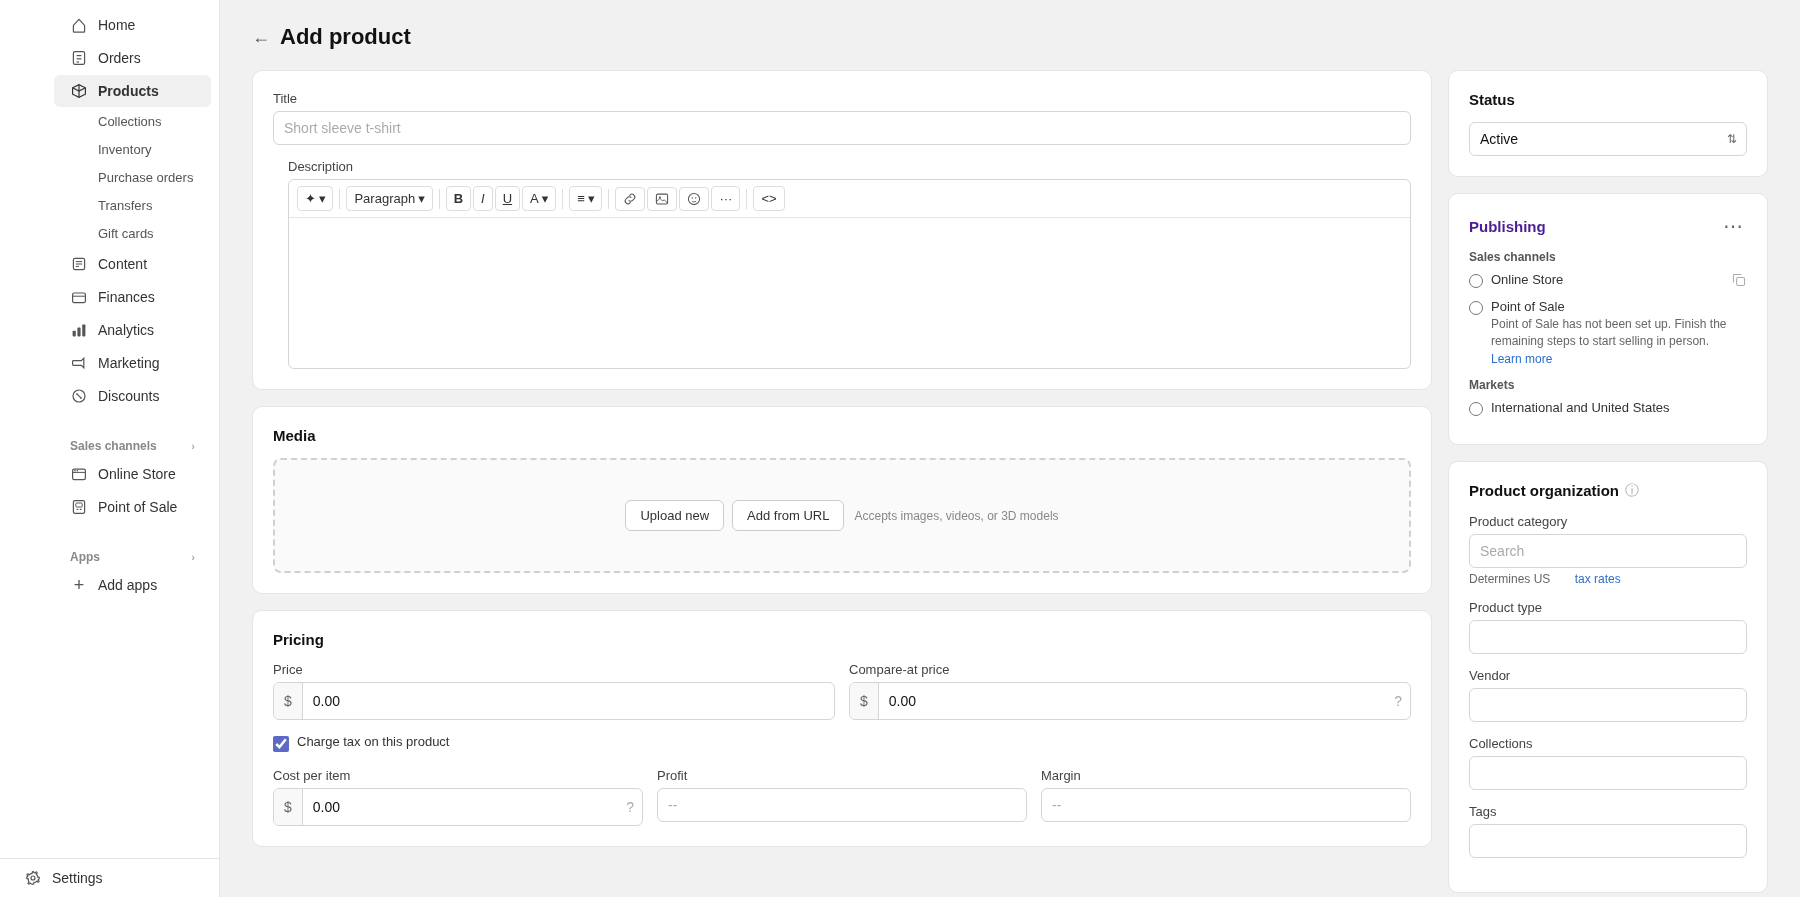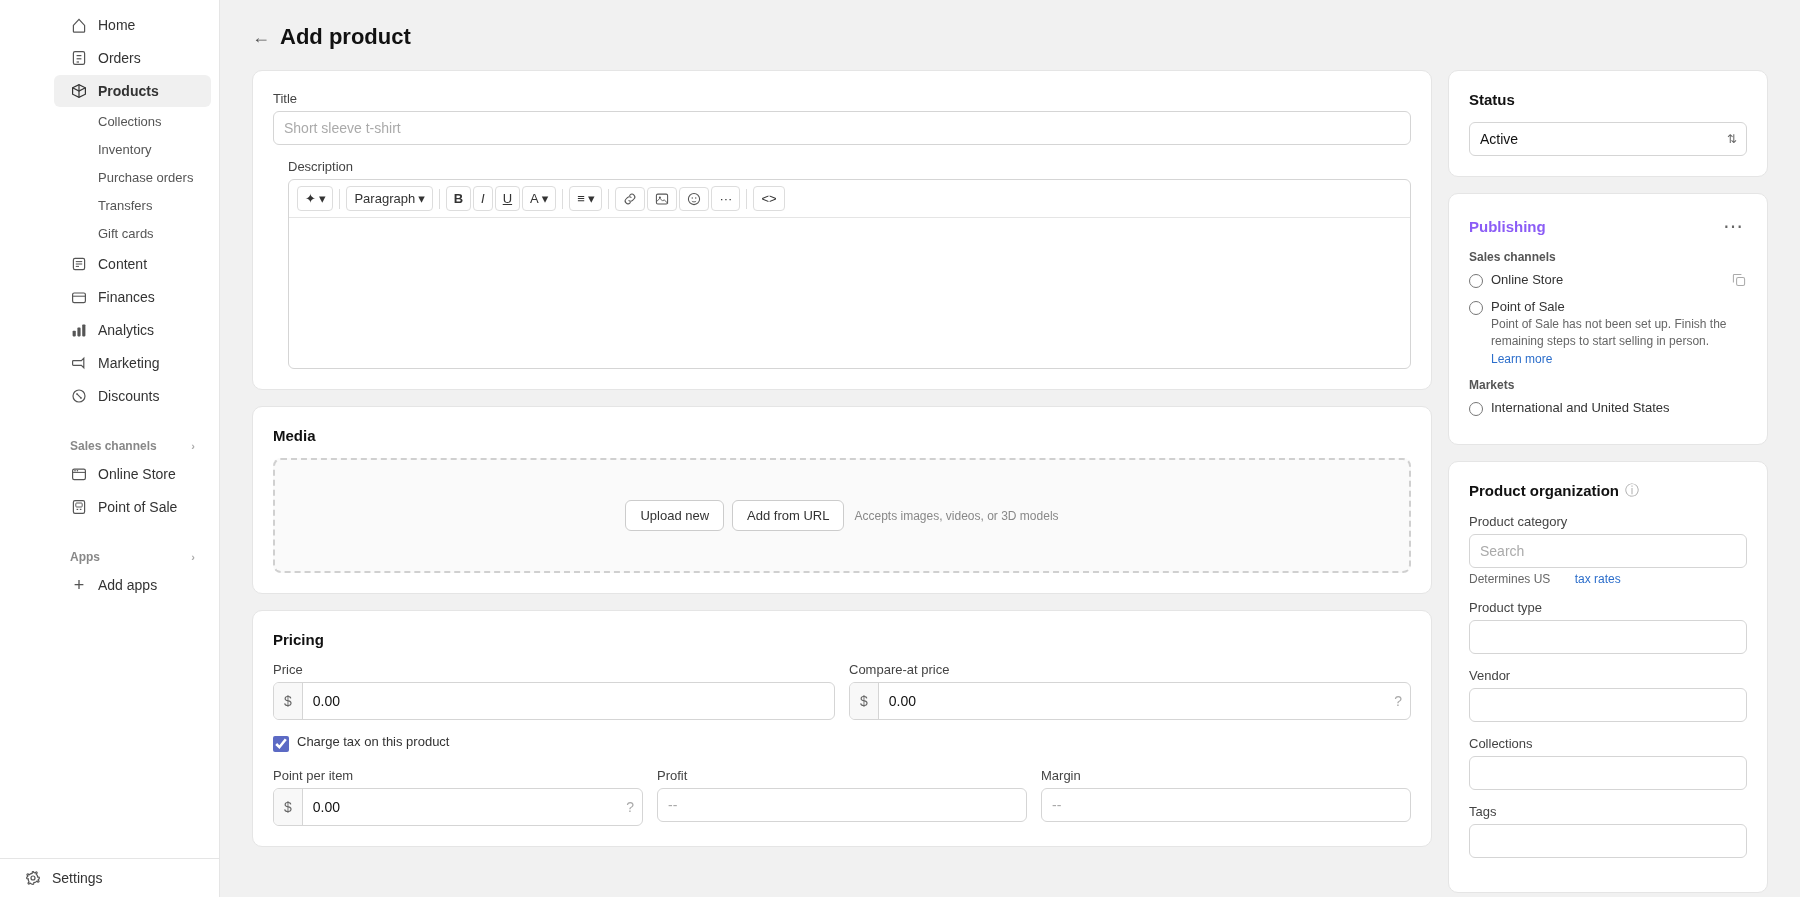--- a/index.html
+++ b/index.html
@@ -202,21 +202,21 @@
       right: 10px;
       top: 50%;
       transform: translateY(-50%);
       color: #666;
       pointer-events: none;
       font-size: 12px;
     }
 
     
     .publishing-header { display: flex; align-items: center; justify-content: space-between; margin-bottom: 12px; }
-    .publishing-title { font-size: 15px; font-weight: 600; color: #8b5cf6; }
+    .publishing-title { font-size: 15px; font-weight: 600; color: #4c1d95; }
     .publishing-menu-btn { background: none; border: none; cursor: pointer; color: #666; font-size: 20px; padding: 0 4px; }
     .sales-channel-label { font-size: 12px; font-weight: 600; color: #555; margin-bottom: 8px; }
     .channel-item { display: flex; align-items: flex-start; gap: 8px; margin-bottom: 8px; }
     .channel-radio { margin-top: 2px; width: 14px; height: 14px; accent-color: #5c6ac4; flex-shrink: 0; }
     .channel-name { font-size: 13px; color: #333; font-weight: 500; }
     .channel-desc { font-size: 12px; color: #666; margin-top: 2px; line-height: 1.4; }
     .channel-link { color: #2c6ecb; text-decoration: none; font-size: 12px; }
     .channel-copy-icon { margin-left: auto; color: #aaa; cursor: pointer; font-size: 14px; }
     .markets-label { font-size: 12px; font-weight: 600; color: #555; margin-top: 12px; margin-bottom: 8px; }
 
@@ -512,21 +512,21 @@
               <span class="price-icon">?</span>
             </div>
           </div>
         </div>
         <div class="checkbox-row">
           <input type="checkbox" id="charge-tax" checked="" style="">
           <label for="charge-tax" class="checkbox-label">Charge tax on this product</label>
         </div>
         <div class="pricing-bottom-row">
           <div class="pricing-bottom-field">
-            <label>Point per item</label>
+            <label>Cost per item</label>
             <div class="price-input-wrap">
               <span class="price-prefix">$</span>
               <input type="text" value="0.00" style="border: none; outline: none; padding: 8px 10px; font-size: 14px; flex: 1 1 0%;">
               <span class="price-icon">?</span>
             </div>
           </div>
           <div class="pricing-bottom-field">
             <label>Profit</label>
             <input class="disabled-input" type="text" placeholder="--" readonly="" style="">
           </div>

